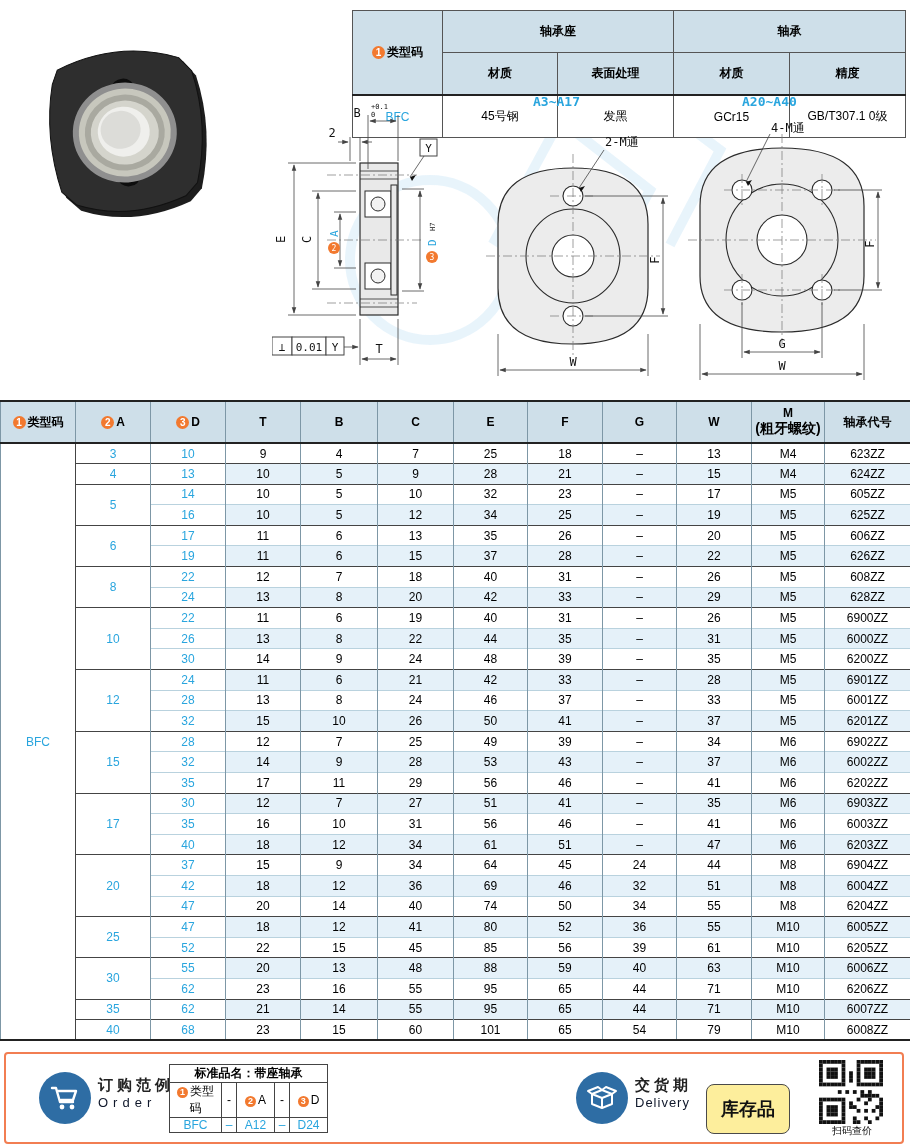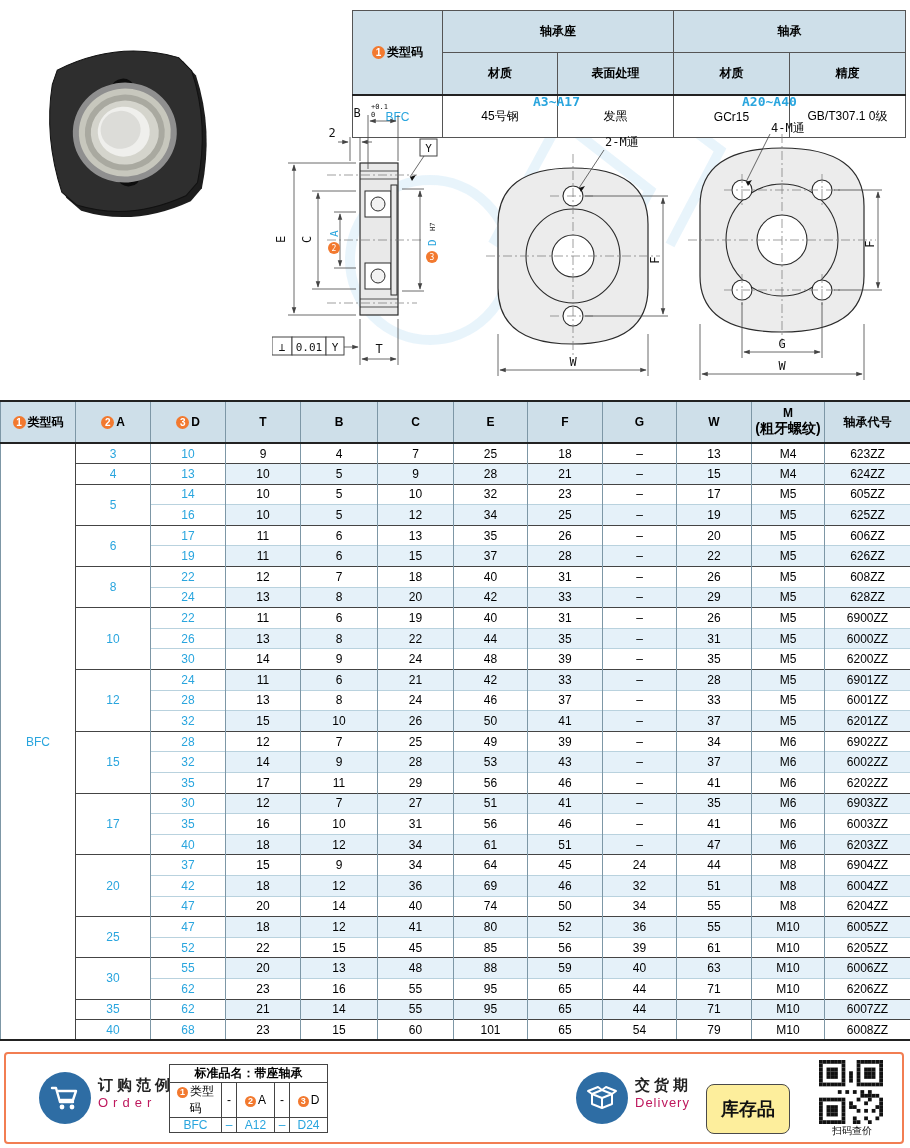--- a/index.html
+++ b/index.html
@@ -32,21 +32,21 @@
   #maintbl tbody td{height:20.6px;border-top:1px solid var(--llight);background:#fff;}
   #maintbl tbody tr.gstart td{border-top:1px solid #444;}
   #maintbl tbody td.stripe{background:var(--stripe);}
   #maintbl tbody td.bluev{color:var(--blue);}
   #maintbl td.typecode{color:var(--blue);border-right:1.5px solid #444;background:#fff;border-top:none;}
   #maintbl{border:1.5px solid #444;border-bottom:2px solid #222;}
   
   #footerbox{left:4px;top:1052px;width:900px;height:92px;border:2px solid #f27e52;border-radius:4px;background:#fff;}
   .circleicon{width:52px;height:52px;border-radius:50%;background:#2e6da4;display:flex;align-items:center;justify-content:center;}
   .ftitlecn{font-size:15px;font-weight:700;letter-spacing:4px;color:#222;}
-  .ftitleen{font-size:13px;letter-spacing:5px;color:#be185d;}
+  .ftitleen{font-size:13px;letter-spacing:5px;color:#0f172a;}
   #ordertbl{border-collapse:collapse;table-layout:fixed;}
   #ordertbl td{border:1px solid #444;font-size:12px;text-align:center;height:15px;padding:0 2px;}
   #ordertbl .ttl{font-weight:700;}
   #stockbtn{background:#fdee9c;border:1.5px solid #4a4a4a;border-radius:8px;
     font-size:18px;font-weight:700;padding:12px 14px;color:#111;}
   #qrcaption{font-size:10px;color:#111;}
   .wm{pointer-events:none;opacity:.55;}
 </style>
 </head>
 <body>

